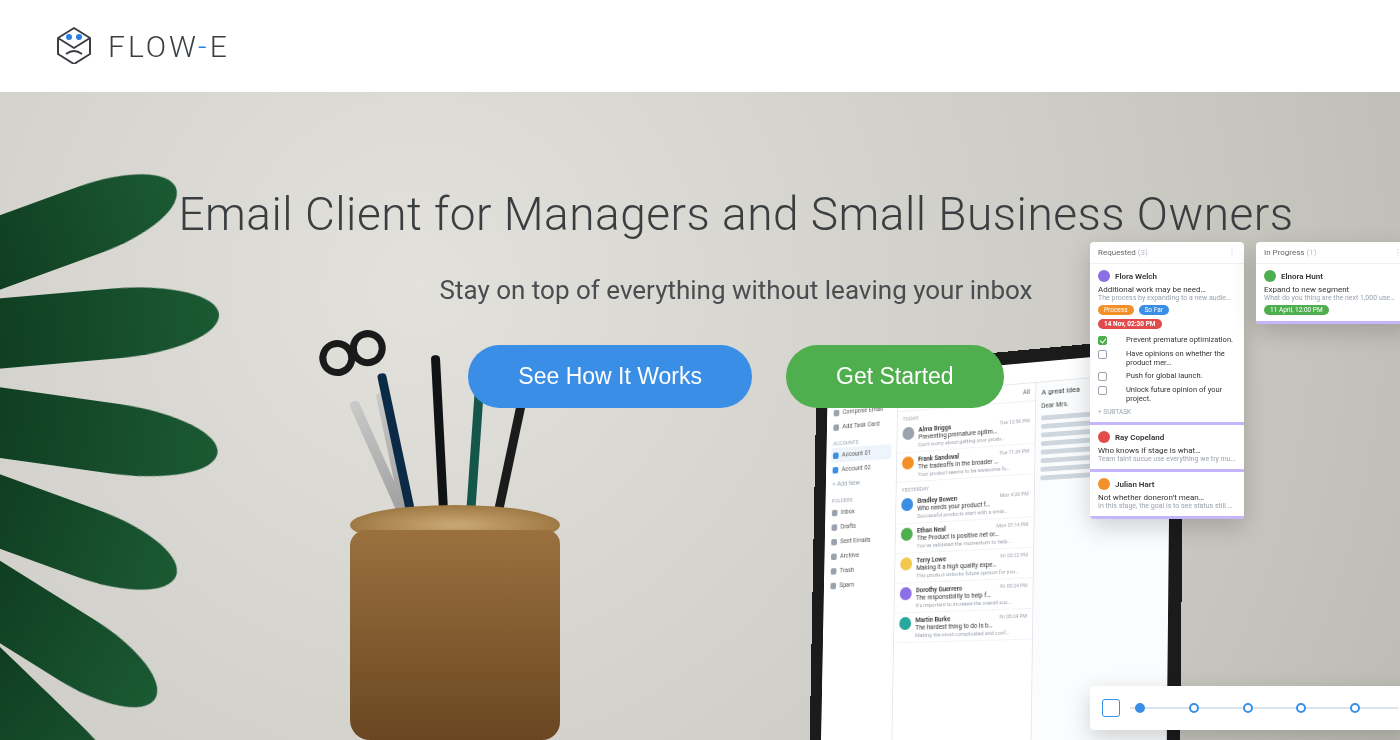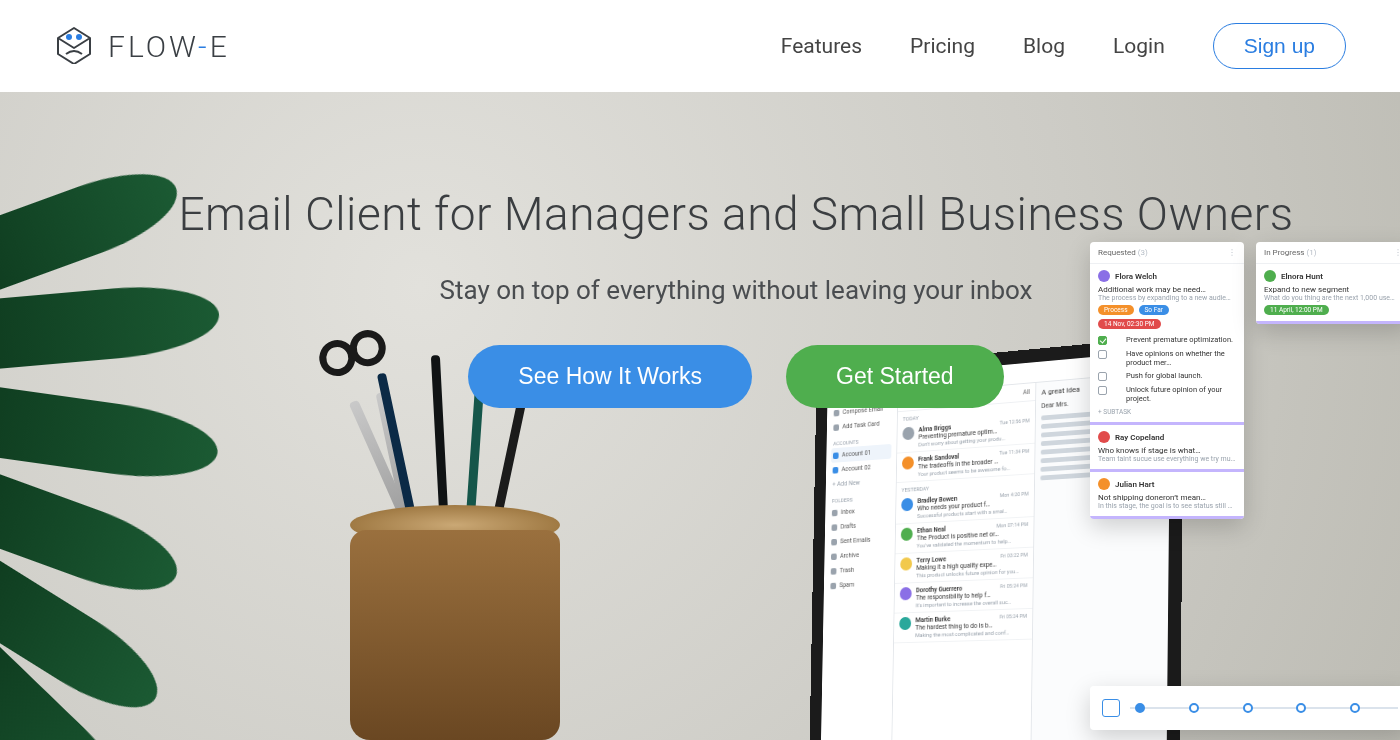--- a/index.html
+++ b/index.html
@@ -331,21 +331,21 @@
     border-bottom:3px solid #c4b5fd;
   }
   .card .who{display:flex;align-items:center;gap:5px;margin-bottom:3px;}
   .card .av{width:12px;height:12px;border-radius:50%;}
   .card .nm{font-weight:600;font-size:8px;color:#333;}
   .card .tt{font-size:8px;color:#333;white-space:nowrap;overflow:hidden;text-overflow:ellipsis;}
   .card .sub{font-size:7px;color:#9aa3ad;white-space:nowrap;overflow:hidden;text-overflow:ellipsis;}
   .pill{display:inline-block;font-size:6.5px;color:#fff;border-radius:8px;padding:1px 6px;margin-top:3px;margin-right:3px;}
   .pill.orange{background:#f4902a;}
   .pill.blue{background:#3a8ee6;}
-  .pill.red{background:#e14b4b;}
+  .pill.red{background:#e14b4b;font-weight:bold;}
   .pill.green{background:#4fae4e;}
   .check-row{display:flex;align-items:flex-start;gap:19px;font-size:7.5px;color:#333;padding:2px 0;}
   .check-row .cb{width:9px;height:9px;border:1px solid #9aa3ad;border-radius:2px;flex:0 0 auto;margin-top:1px;}
   .check-row .cb.done{background:#4fae4e;border-color:#4fae4e;position:relative;}
   .check-row .cb.done:after{content:"";position:absolute;left:2px;top:0px;width:3px;height:5px;border:solid #fff;border-width:0 1.5px 1.5px 0;transform:rotate(40deg);}
 
   .timeline{
     position:absolute;
     right:-10px;
     bottom:10px;
@@ -381,27 +381,20 @@
         <path d="M4 14 L4 30 L20 40 L36 30 L36 14" fill="none" stroke="#3a3f44" stroke-width="2" stroke-linejoin="round"></path>
         <circle cx="15" cy="13" r="3" fill="#2a7de1"></circle>
         <circle cx="25" cy="13" r="3" fill="#2a7de1"></circle>
         <path d="M12 30 Q20 24 28 30" fill="none" stroke="#3a3f44" stroke-width="2"></path>
       </svg>
     </span>
     <span class="brand-name">
       <span>FLOW</span><span class="dash">-</span><span>E</span>
     </span>
   </div>
-  <nav class="links">
-    <a>Features</a>
-    <a>Pricing</a>
-    <a>Blog</a>
-    <a>Login</a>
-    <button class="signup-btn">Sign up</button>
-  </nav>
 </header>
 
 <section class="hero">
   <div class="wall-shade"></div>
 
   <div class="plant">
     <div class="leaf l1"></div>
       <div class="leaf l2"></div>
       <div class="leaf l3"></div>
     <div class="leaf l4"></div>
@@ -644,21 +637,21 @@
             <span class="nm">Ray Copeland</span>
           </div>
         <div class="tt">Who knows if stage is what…</div>
         <div class="sub">Team taint sucue use everything we try must…</div>
       </div>
       <div class="card">
         <div class="who">
             <span class="av c-orange"></span>
             <span class="nm">Julian Hart</span>
           </div>
-        <div class="tt">Not shipping doneron’t mean…</div>
+        <div class="tt">Not whether doneron’t mean…</div>
         <div class="sub">In this stage, the goal is to see status still d…</div>
       </div>
     </div>
 
     <div class="panel" style="align-self:flex-start;">
       <div class="ph">
         <span><span>In Progress</span> <span style="color:#b7bec7">(1)</span></span>
         <span style="color:#b7bec7">⋮</span>
       </div>
       <div class="card">

